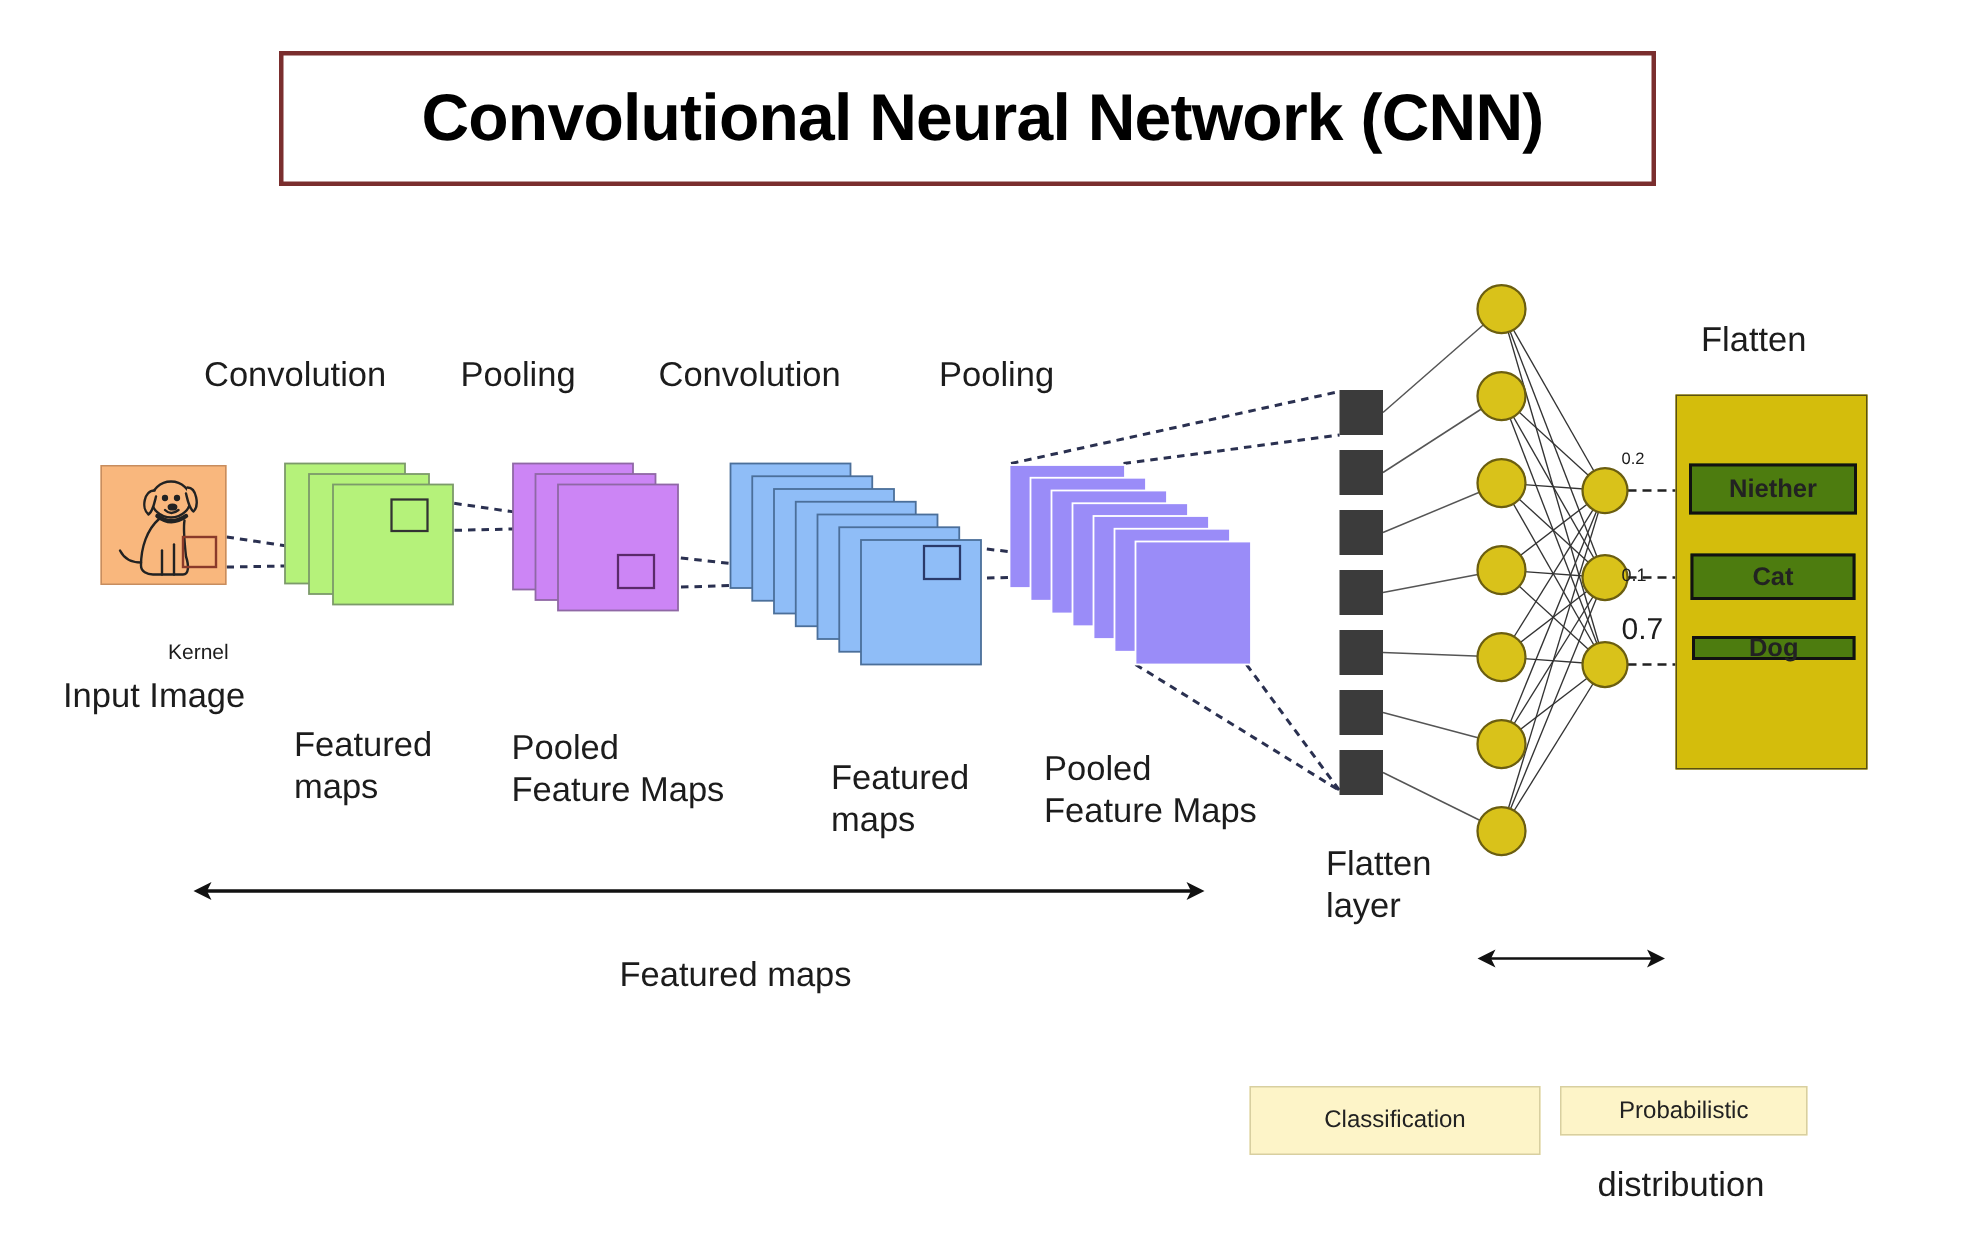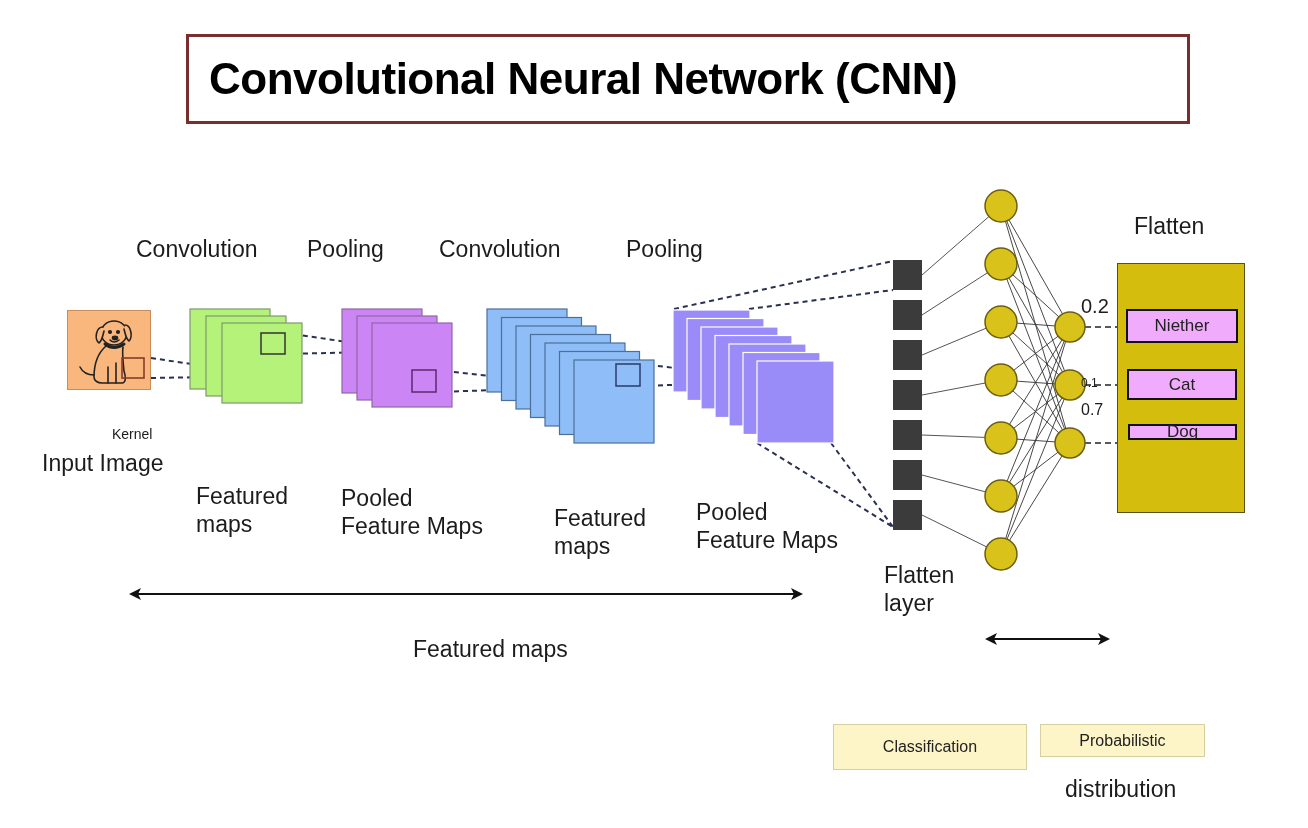--- a/index.html
+++ b/index.html
@@ -1,29 +1,29 @@
 <!DOCTYPE html>
 <html><head>
   <meta charset="utf-8">
   <style>
     html, body { margin: 0; padding: 0; background: #ffffff; }
     body { width: 1308px; height: 828px; position: relative; overflow: hidden;
            font-family: "Liberation Sans", "DejaVu Sans", sans-serif; color: #1a1a1a; }
     #stage { position: absolute; left: 0; top: 0; width: 1308px; height: 828px; }
     .abs { position: absolute; }
-    .title-box { position: absolute; left: 186px; top: 34px; width: 1004px; height: 90px;
+    .title-box { position: absolute; left: 186px; top: 34px; width: 918px; height: 90px;
                  border: 3px solid #7a2e2e; box-sizing: border-box; background: #fff;
-                 display: flex; align-items: center; justify-content: flex-start; padding-left: 20px; }
+                 display: flex; align-items: center; justify-content: center; padding-left: 20px; }
     .title-text { font-size: 44px; font-weight: bold; color: #000; letter-spacing: -0.5px; }
     .lbl { position: absolute; font-size: 23px; color: #1c1c1c; line-height: 27px; white-space: nowrap; }
     .small { font-size: 14px; }
     .tag-box { position: absolute; background: #fdf4c8; border: 1px solid #d8cfa0; box-sizing: border-box;
                display: flex; align-items: center; justify-content: center; font-size: 16px; color: #222; }
-    .out-label { position: absolute; background: #f0abfc; border: 2.5px solid #111; box-sizing: border-box;
-                 display: flex; align-items: center; justify-content: center; font-size: 17px; color: #222; }
+    .out-label { position: absolute; background: #4d7c0f; border: 2.5px solid #111; box-sizing: border-box;
+                 display: flex; align-items: center; justify-content: center; font-size: 17px; color: #222; font-weight: bold; }
   </style>
 </head>
 <body>
 
 <div id="stage">
 
   <div class="title-box">
     <span class="title-text">Convolutional Neural Network (CNN)</span>
   </div>
 
@@ -195,23 +195,23 @@
   <div class="lbl" style="left:884px;top:562px">Flatten</div>
   <div class="lbl" style="left:884px;top:590px">layer</div>
 
   <div class="lbl" style="left:413px;top:636px">Featured maps</div>
 
   <div class="abs" style="left:1117px;top:263px;width:128px;height:250px;background:#d4bd0c;border:1.5px solid #5a5010;box-sizing:border-box;"></div>
   <div class="out-label" style="left:1126px;top:309px;width:112px;height:34px">Niether</div>
   <div class="out-label" style="left:1127px;top:369px;width:110px;height:31px">Cat</div>
   <div class="out-label" style="left:1128px;top:424px;width:109px;height:16px">Dog</div>
 
-  <div class="lbl small" style="left:1081px;top:293px;font-size:20px">0.2</div>
+  <div class="lbl small" style="left:1081px;top:293px;font-size:11px">0.2</div>
   <div class="lbl small" style="left:1081px;top:370px;font-size:12px">0.1</div>
-  <div class="lbl small" style="left:1081px;top:396px;font-size:16px">0.7</div>
+  <div class="lbl small" style="left:1081px;top:407px;font-size:20px">0.7</div>
 
   <div class="tag-box" style="left:833px;top:724px;width:194px;height:46px">
     <span>Classification</span>
   </div>
   <div class="tag-box" style="left:1040px;top:724px;width:165px;height:33px">
     <span>Probabilistic</span>
   </div>
   <div class="lbl" style="left:1065px;top:776px">distribution</div>
 
 </div>

